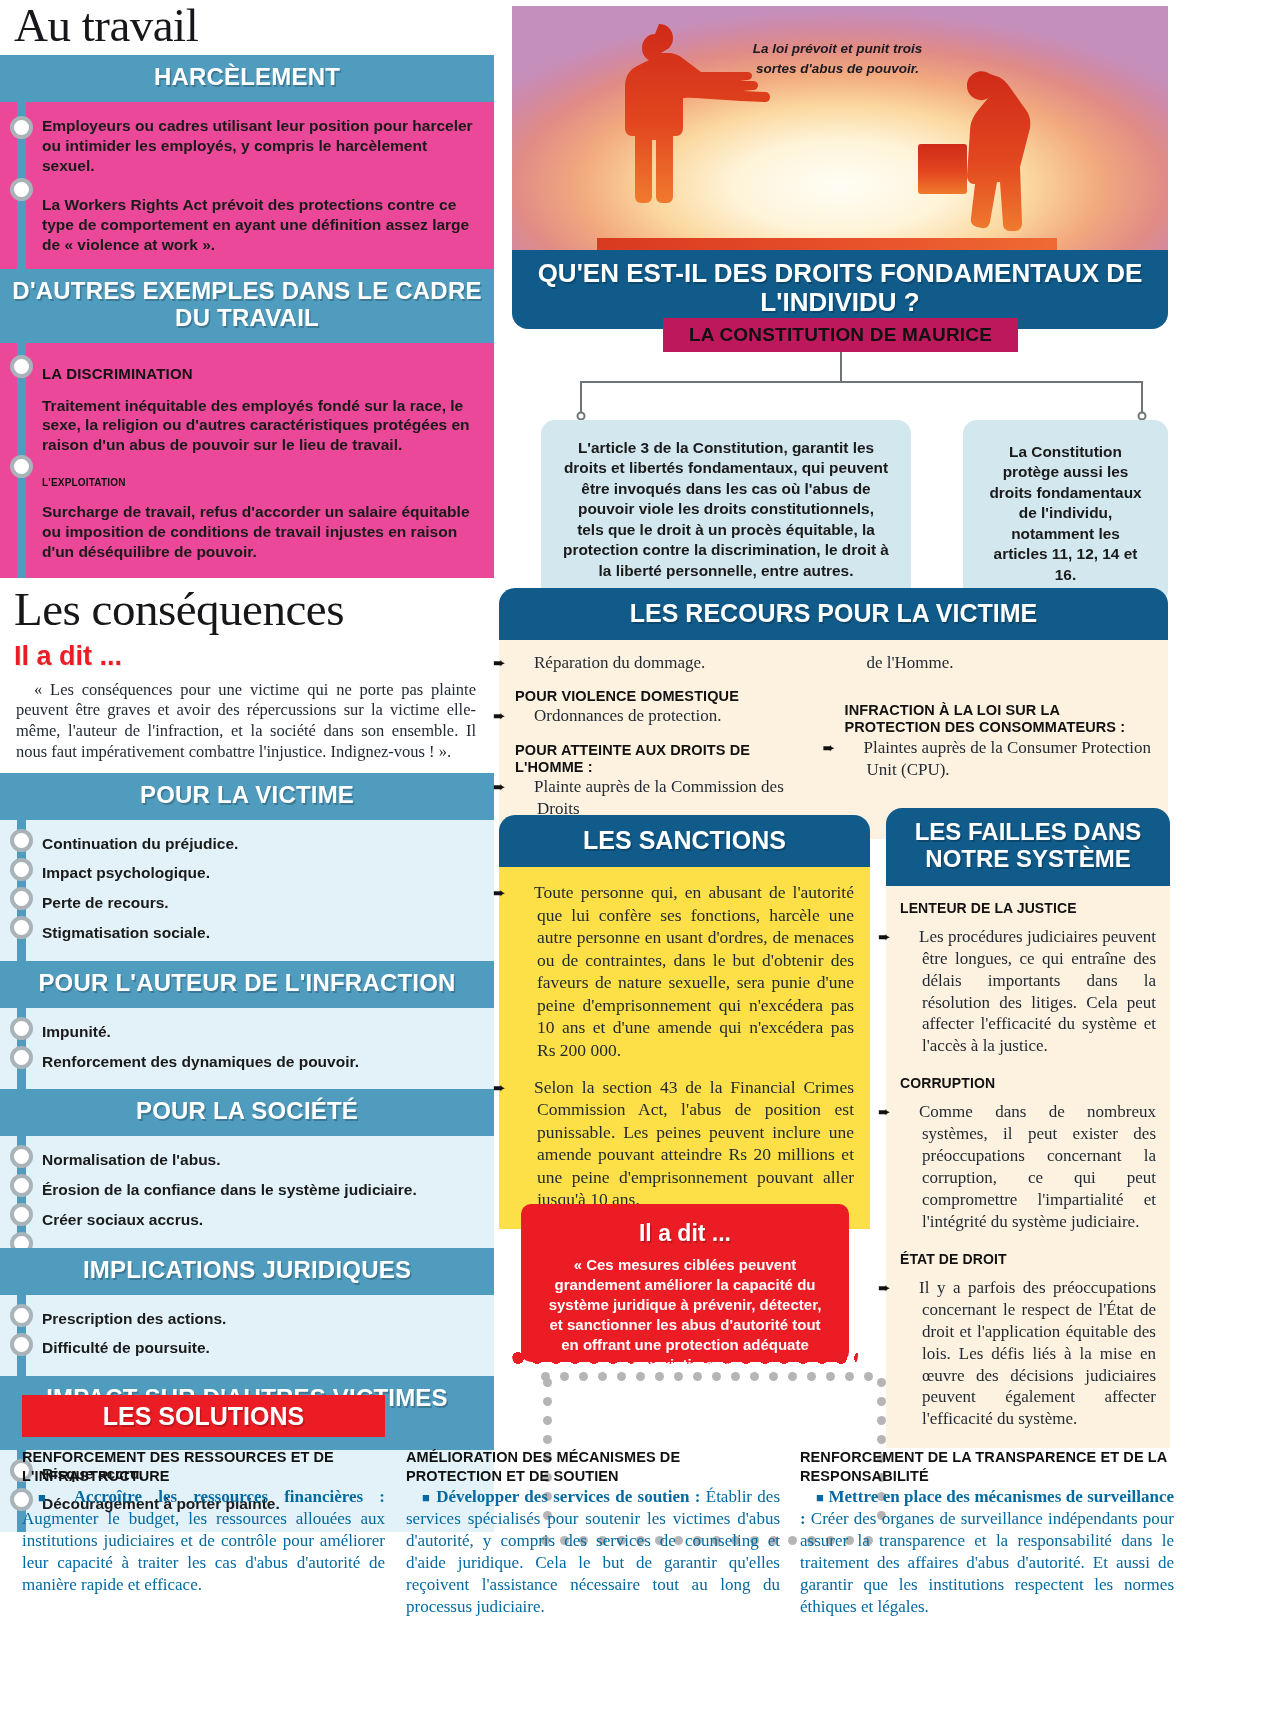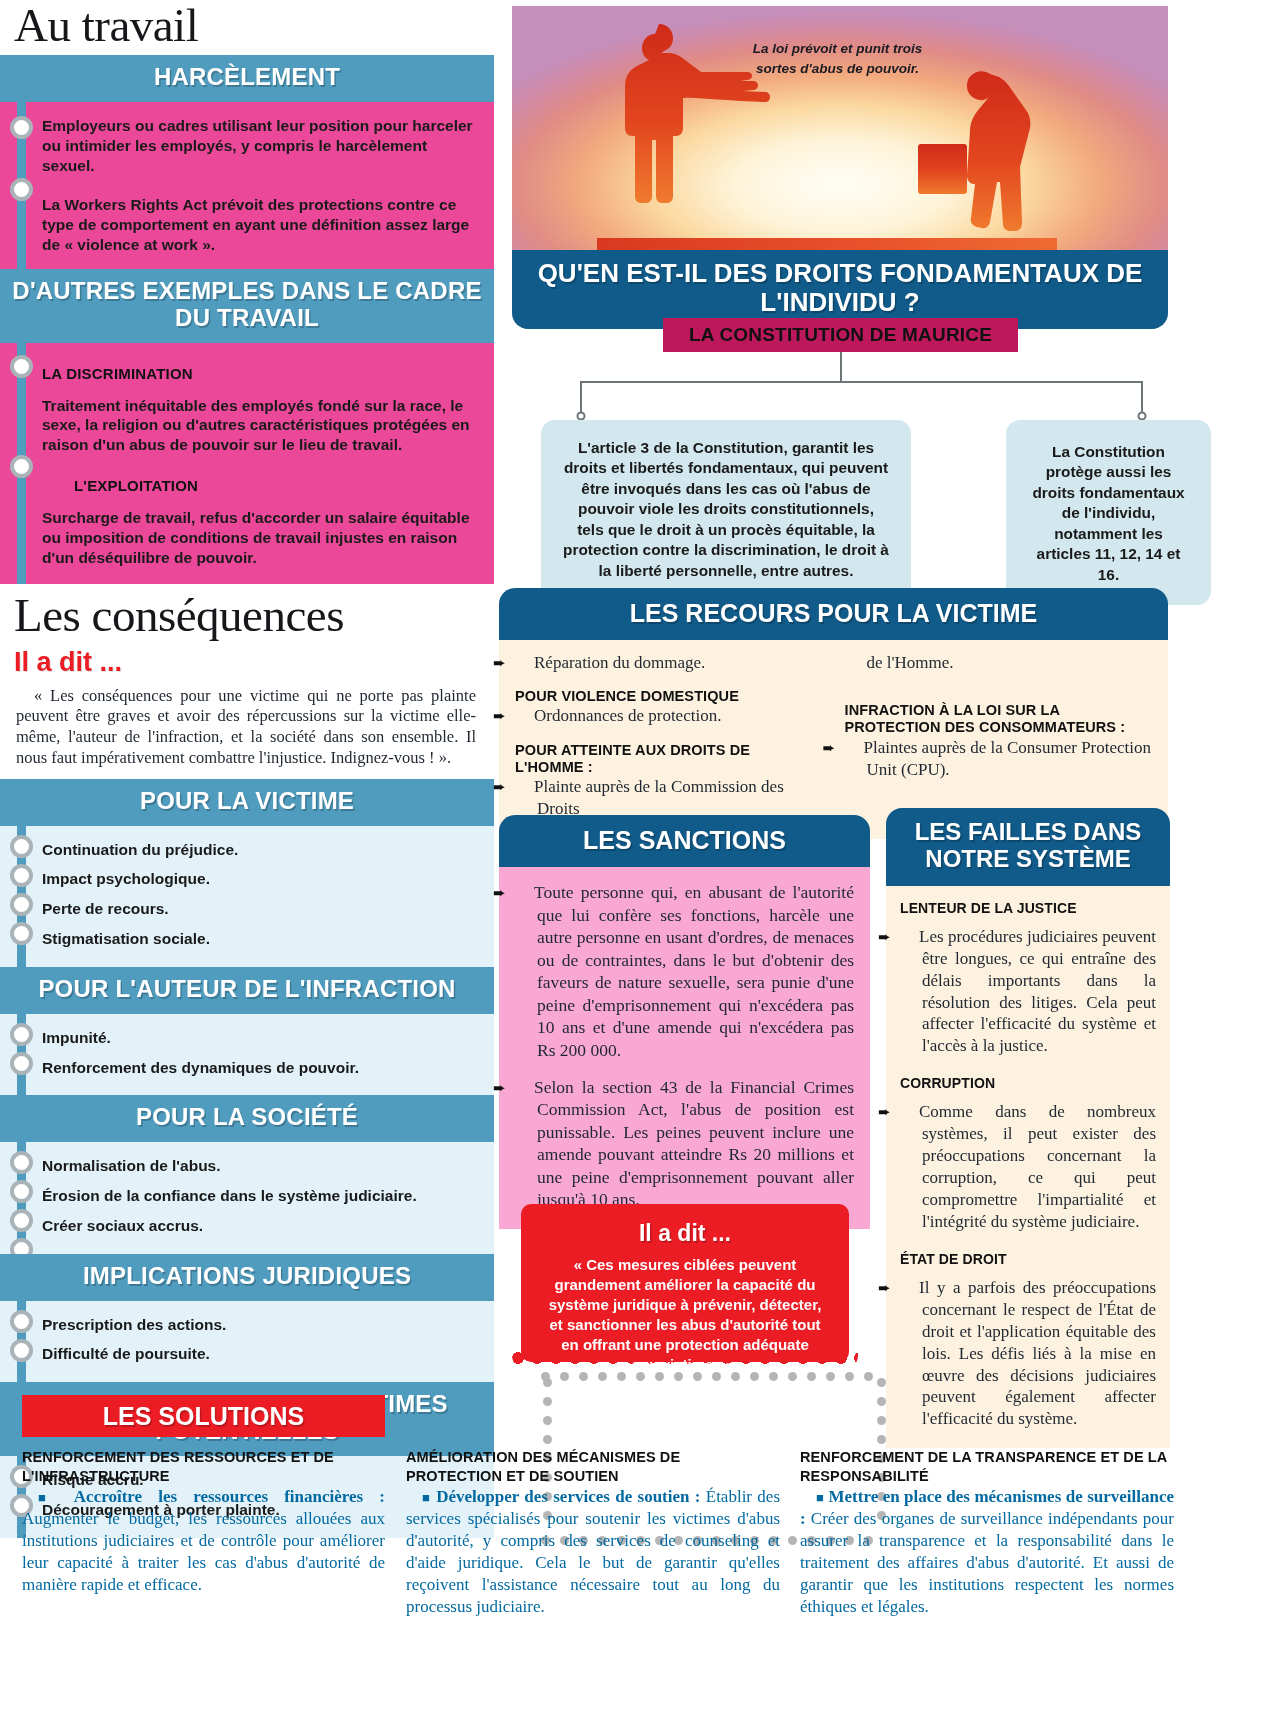--- a/index.html
+++ b/index.html
@@ -95,31 +95,31 @@
 
   .const-title {
     position: absolute; left: 663px; top: 318px; width: 355px; height: 34px;
     background: #be185d; color: #111; font-weight: bold; font-size: 19px;
     text-align: center; line-height: 34px; letter-spacing: .2px;
   }
 
   .constbox-1 { position:absolute; left: 541px; top: 420px; width: 370px; padding: 18px 22px 20px;
     border-radius: 14px; font-weight: bold; font-size: 15.4px; color:#1a1a1a; text-align:center; line-height: 1.33; }
   .constbox-2 { position:absolute; left: 963px; top: 420px; width: 205px; padding: 22px 20px 20px;
-    border-radius: 14px; font-weight: bold; font-size: 15.4px; color:#1a1a1a; text-align:center; line-height: 1.33; margin-left: 43px; }
+    border-radius: 14px; font-weight: bold; font-size: 15.4px; color:#1a1a1a; text-align:center; line-height: 1.33; }
 
   .recours { position: absolute; left: 499px; top: 588px; width: 669px; }
   .recours-body { background:#fdf1e0; padding: 12px 16px 18px; display:flex; gap: 22px; }
   .rec-col { flex: 1; }
   .rec-p { font-family:"Liberation Serif", serif; font-size: 17px; color:#1f2730; line-height:1.3; }
   .rec-h { font-family:"Liberation Sans", sans-serif; font-weight: bold; font-size: 14.5px; color:#111; letter-spacing:.1px; margin-top: 14px; line-height: 1.2;}
   .rec-li { font-family:"Liberation Serif", serif; font-size: 17px; color:#1f2730; line-height:1.3; padding-left: 22px; text-indent: -22px; }
 
   .sanctions { position: absolute; left: 499px; top: 815px; width: 371px; }
-  .sanc-body { background:#f9a8d4; padding: 14px 16px 18px; }
+  .sanc-body { background:#fde047; padding: 14px 16px 18px; }
   .sanc-li { font-family:"Liberation Serif", serif; font-size: 17.5px; color:#1f2730; line-height:1.29;
              padding-left: 22px; text-indent:-22px; text-align: justify; margin-bottom: 14px; }
 
   .failles { position: absolute; left: 886px; top: 808px; width: 284px; }
   .failles-body { background:#fdf1e0; padding: 14px 14px 18px; }
   .f-h { font-family:"Liberation Sans", sans-serif; font-weight:bold; font-size:14px; color:#111; margin-bottom:10px; letter-spacing:.1px;}
   .f-li { font-family:"Liberation Serif", serif; font-size:17px; color:#1f2730; line-height:1.29;
           padding-left:22px; text-indent:-22px; text-align: justify; margin-bottom:18px;}
 
   
@@ -178,21 +178,21 @@
     </div>
 
     <div class="box-wrap">
       <div class="blue-head">D'AUTRES EXEMPLES DANS LE CADRE DU TRAVAIL</div>
       <div class="cream" style="position:relative;padding:20px 0 14px 0;">
         <div class="rail"></div>
         <div class="knob" style="top:12px;"></div>
         <div class="list-item lc-sub" style="font-size:15px;">LA DISCRIMINATION</div>
         <div class="list-item lc-text" style="margin-top:10px;margin-bottom:18px;">Traitement inéquitable des employés fondé sur la race, le sexe, la religion ou d'autres caractéristiques protégées en raison d'un abus de pouvoir sur le lieu de travail.</div>
         <div class="knob" style="top:112px;"></div>
-        <div class="list-item lc-sub" style="font-size:15px;margin-left:32px;">L'EXPLOITATION</div>
+        <div class="list-item lc-sub" style="font-size:10px;">L'EXPLOITATION</div>
         <div class="list-item lc-text" style="margin-top:10px;">Surcharge de travail, refus d'accorder un salaire équitable ou imposition de conditions de travail injustes en raison d'un déséquilibre de pouvoir.</div>
       </div>
     </div>
 
     <div style="padding:8px 0 0 14px;">
       <div class="big-title">Les conséquences</div>
     </div>
     <div style="padding:8px 0 2px 14px;">
       <div style="color:#ec1c24;font-weight:bold;font-size:27px;text-shadow:1px 1px 0 rgba(0,0,0,.12);">Il a dit ...</div>
     </div>

